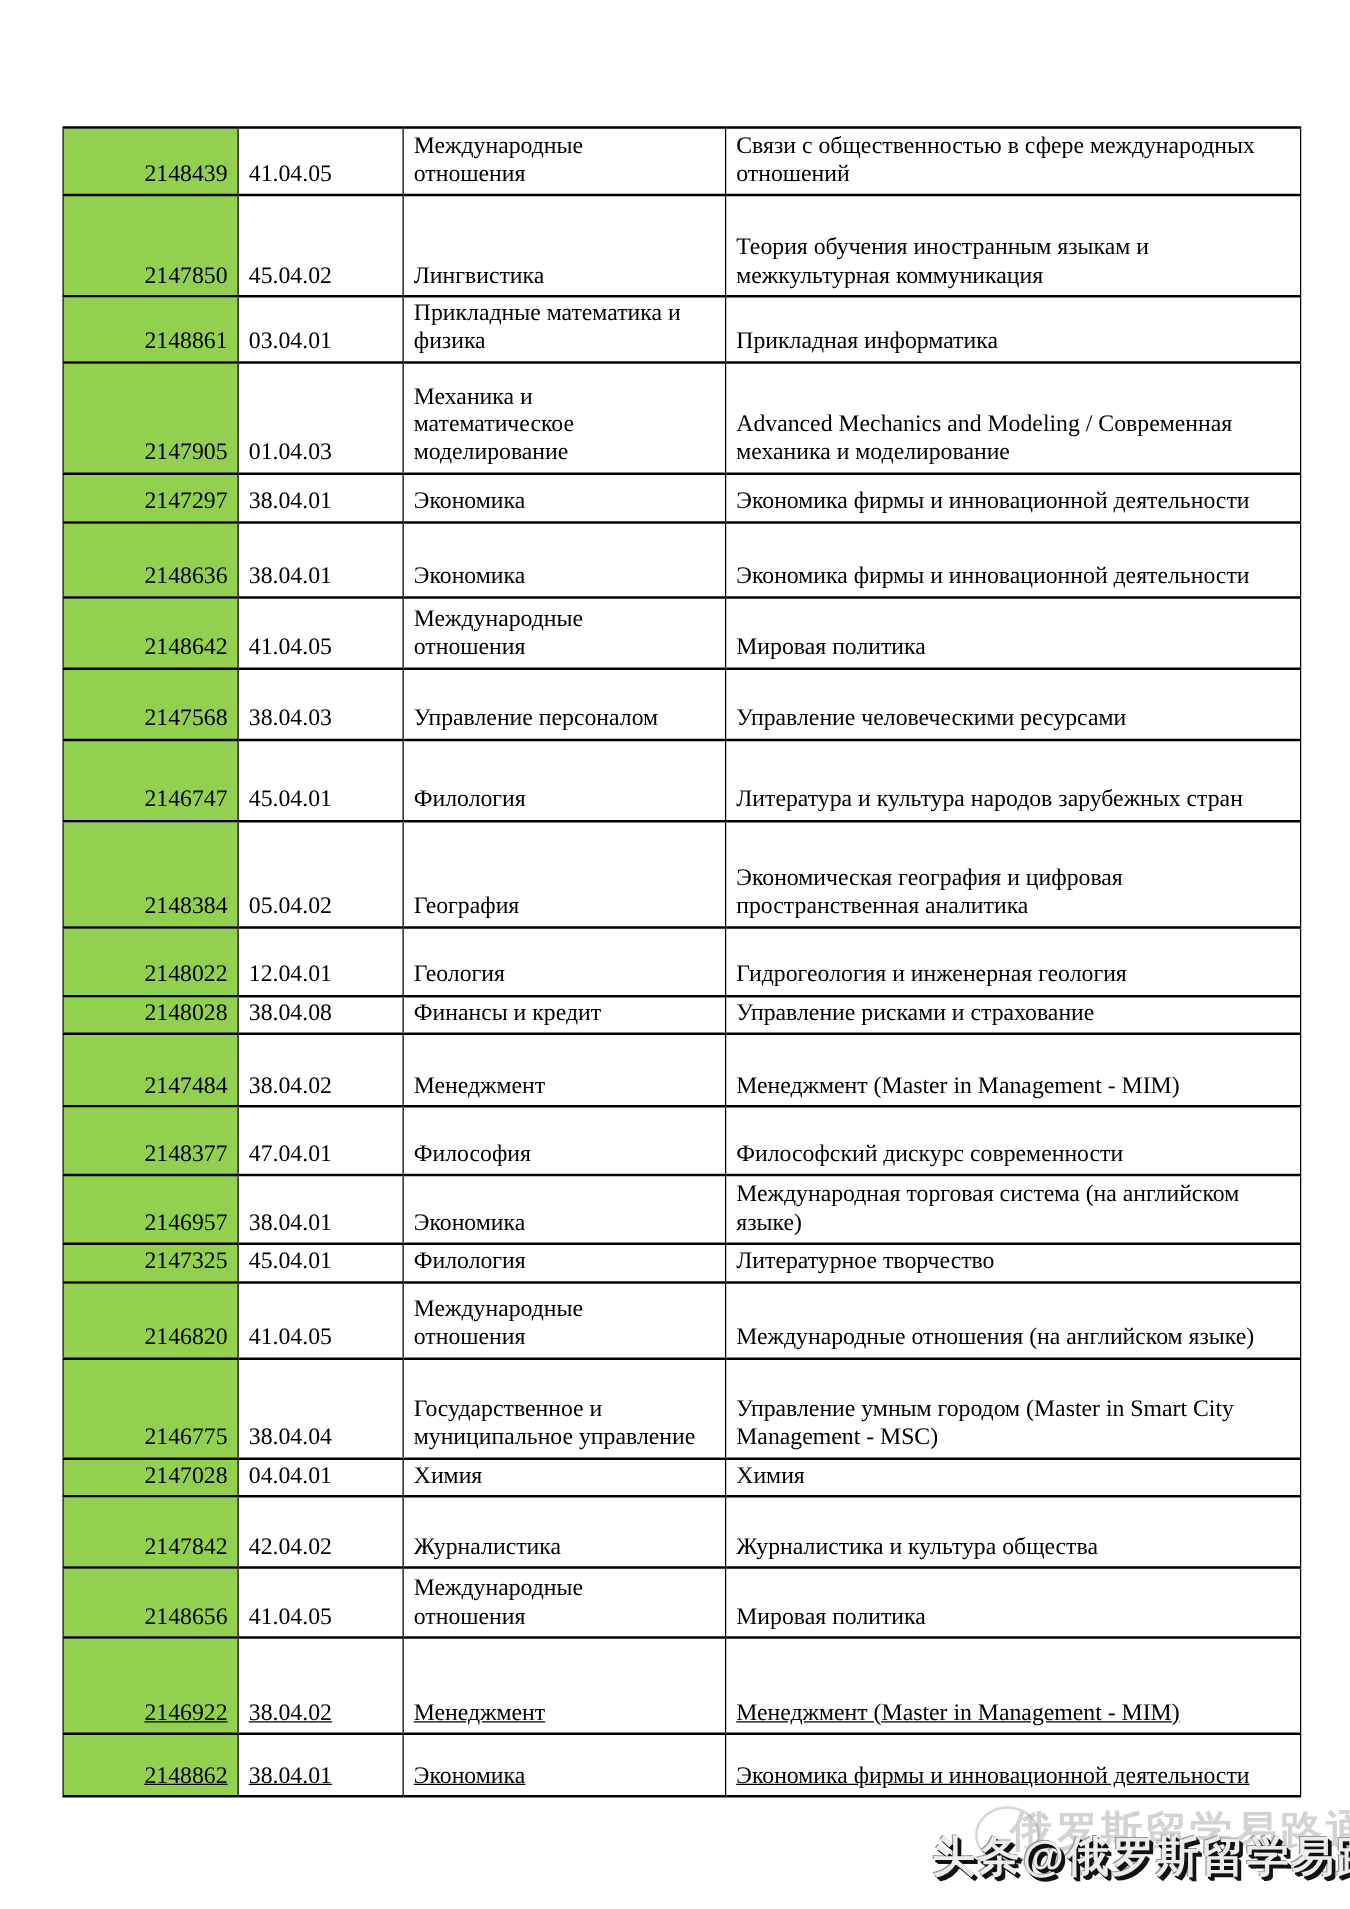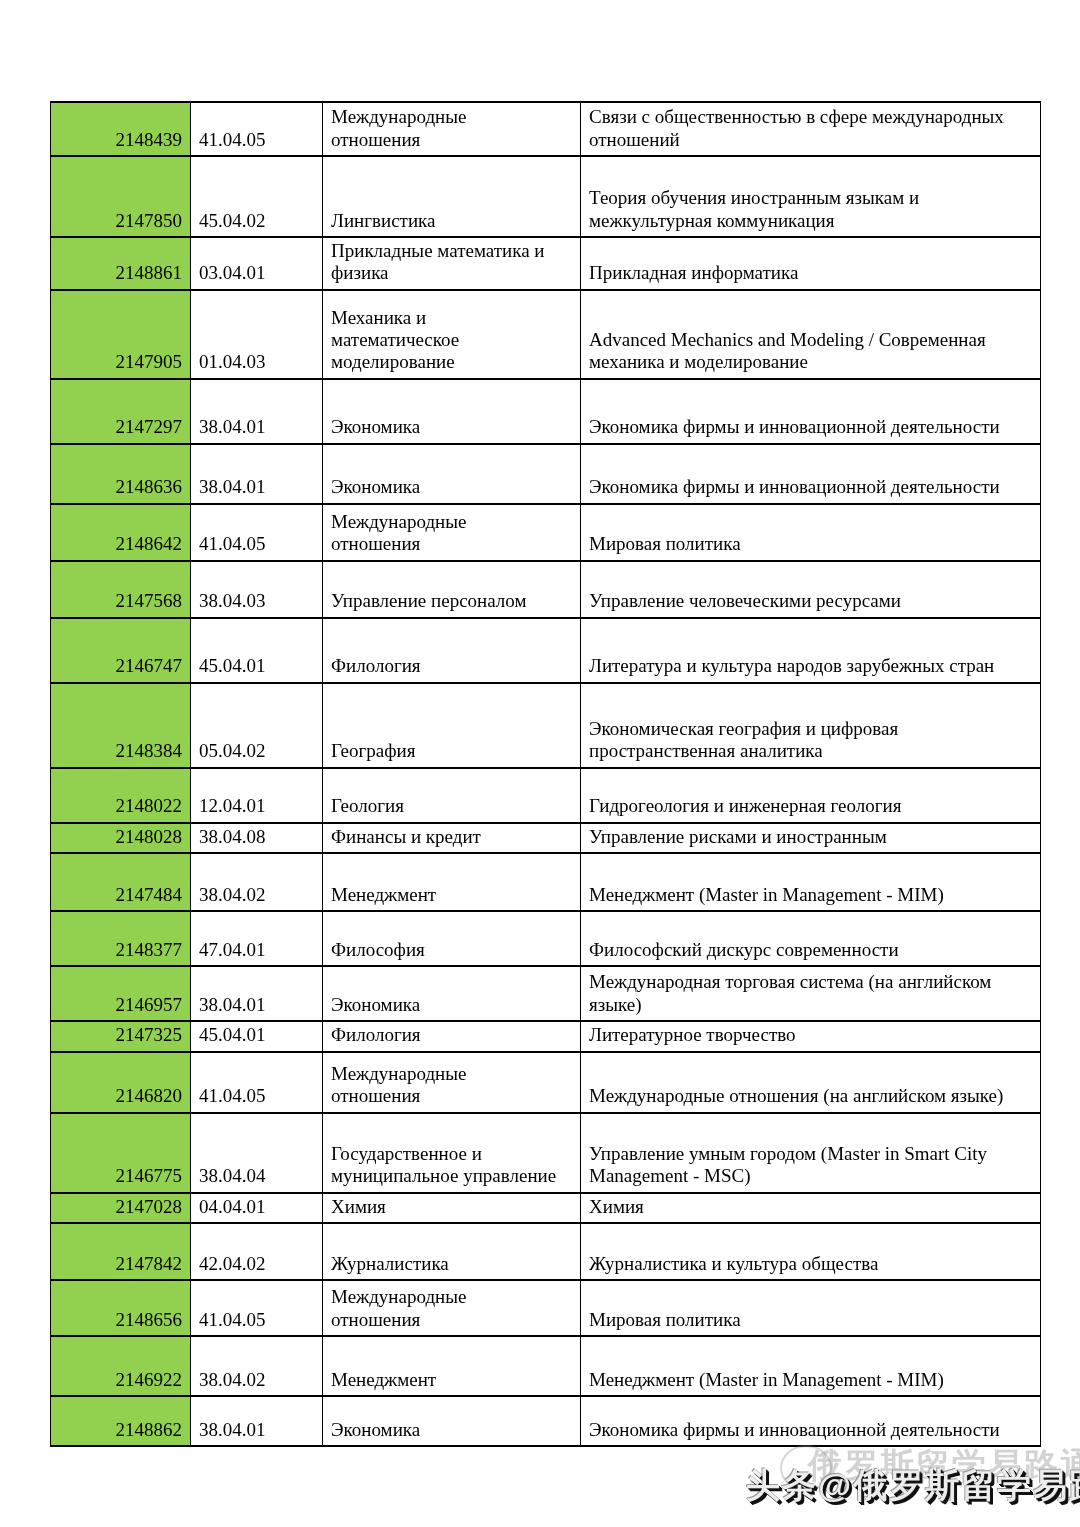--- a/index.html
+++ b/index.html
@@ -134,21 +134,21 @@
       </tr>
       <tr style="height: 89px;">
         <td class="cell-id">2147905</td>
         <td class="cell-code">01.04.03</td>
         <td class="cell-program">Механика и
 математическое
 моделирование</td>
         <td class="cell-description">Advanced Mechanics and Modeling / Современная
 механика и моделирование</td>
       </tr>
-      <tr style="height: 65px;">
+      <tr style="height: 39px;">
         <td class="cell-id">2147297</td>
         <td class="cell-code">38.04.01</td>
         <td class="cell-program">Экономика</td>
         <td class="cell-description">Экономика фирмы и инновационной деятельности</td>
       </tr>
       <tr style="height: 60px;">
         <td class="cell-id">2148636</td>
         <td class="cell-code">38.04.01</td>
         <td class="cell-program">Экономика</td>
         <td class="cell-description">Экономика фирмы и инновационной деятельности</td>
@@ -182,21 +182,21 @@
       <tr style="height: 55px;">
         <td class="cell-id">2148022</td>
         <td class="cell-code">12.04.01</td>
         <td class="cell-program">Геология</td>
         <td class="cell-description">Гидрогеология и инженерная геология</td>
       </tr>
       <tr style="height: 27px;">
         <td class="cell-id">2148028</td>
         <td class="cell-code">38.04.08</td>
         <td class="cell-program">Финансы и кредит</td>
-        <td class="cell-description">Управление рисками и иностранным</td>
+        <td class="cell-description">Управление рисками и страхование</td>
       </tr>
       <tr style="height: 58px; margin-left: 41px;">
         <td class="cell-id">2147484</td>
         <td class="cell-code">38.04.02</td>
         <td class="cell-program">Менеджмент</td>
         <td class="cell-description">Менеджмент (Master in Management - MIM)</td>
       </tr>
       <tr style="height: 55px;">
         <td class="cell-id">2148377</td>
         <td class="cell-code">47.04.01</td>
@@ -243,27 +243,27 @@
         <td class="cell-program">Журналистика</td>
         <td class="cell-description">Журналистика и культура общества</td>
       </tr>
       <tr style="height: 56px;">
         <td class="cell-id">2148656</td>
         <td class="cell-code">41.04.05</td>
         <td class="cell-program">Международные
 отношения</td>
         <td class="cell-description">Мировая политика</td>
       </tr>
-      <tr style="height: 60px;">
+      <tr style="height: 77px; text-decoration: underline;">
         <td class="cell-id">2146922</td>
         <td class="cell-code">38.04.02</td>
         <td class="cell-program">Менеджмент</td>
         <td class="cell-description">Менеджмент (Master in Management - MIM)</td>
       </tr>
-      <tr style="height: 50px;">
+      <tr style="height: 50px; text-decoration: underline;">
         <td class="cell-id">2148862</td>
         <td class="cell-code">38.04.01</td>
         <td class="cell-program">Экономика</td>
         <td class="cell-description">Экономика фирмы и инновационной деятельности</td>
       </tr>
     </tbody>
 </table>
 
 <div class="watermark">
   <div class="wm-ghost">俄罗斯留学易路通</div>

